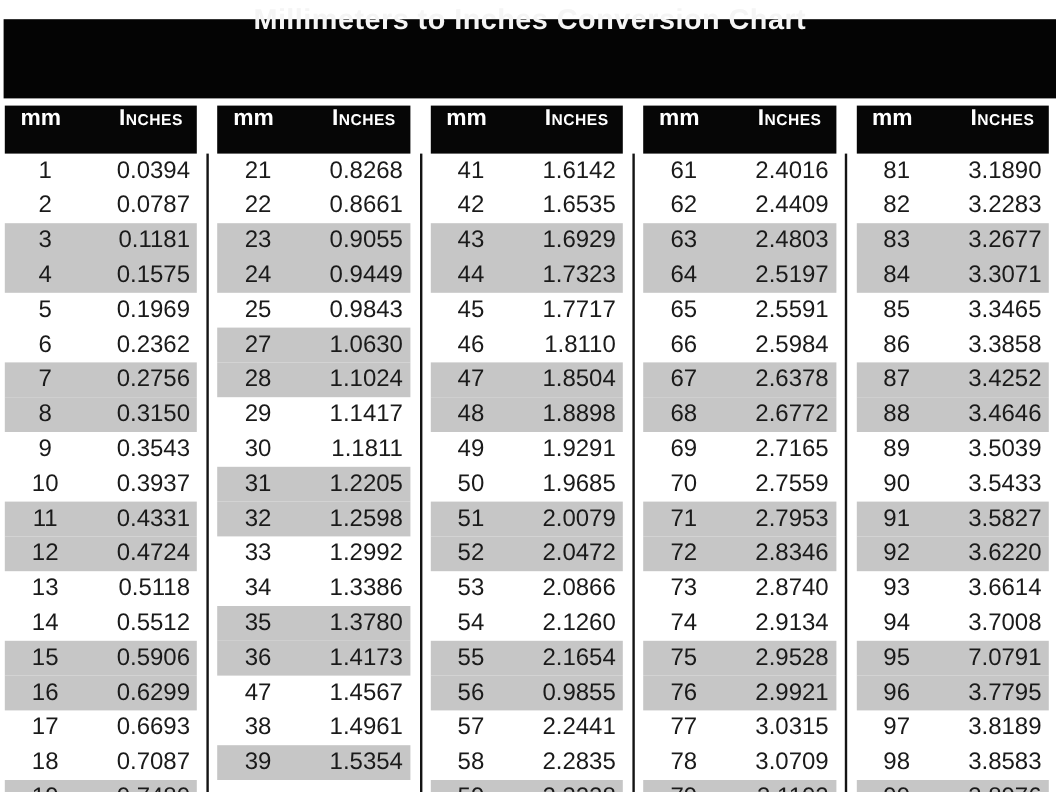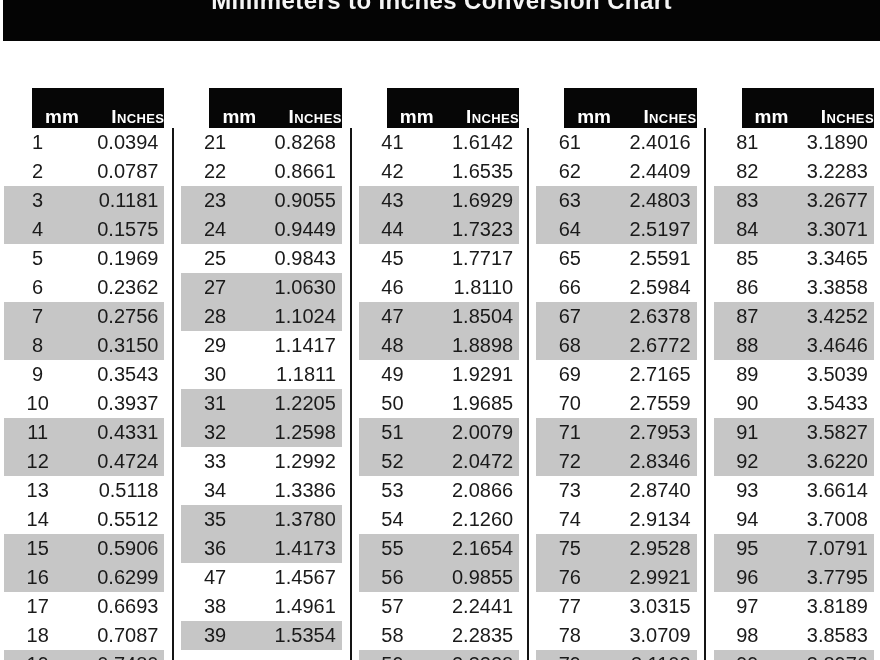--- a/index.html
+++ b/index.html
@@ -12,23 +12,23 @@
     position: relative;
     overflow: hidden;
     background: #ffffff;
     font-family: "Liberation Sans", sans-serif;
   }
 
   
   .title-band {
     position: absolute;
     left: 3px;
-    top: 0;
+    top: 16px;
     width: 877px;
-    height: 41px;
+    height: 66px;
     background: #040404;
     overflow: visible;
   }
   .title-text {
     position: absolute;
     top: -11px;
     left: 0;
     width: 100%;
     text-align: center;
     color: #f5f5f5;
@@ -49,34 +49,34 @@
     grid-template-columns: repeat(5, 1fr);
     column-gap: 17px;
   }
   .tbl { display: block; }
 
   .tbl-header {
     height: 40px;
     background: #060606;
     color: #ffffff;
     display: flex;
-    align-items: flex-end;
+    align-items: flex-start;
     justify-content: space-between;
-    margin-left: 28px;
   }
   .hdr-mm {
     font-size: 19px;
     font-weight: bold;
     padding-left: 13px;
   }
   .hdr-in {
     font-size: 19px;
     font-weight: bold;
     font-variant: small-caps;
     letter-spacing: 0.4px;
+    padding-right: 12px;
   }
 
   .row {
     height: 29px;
     display: flex;
     align-items: center;
     font-size: 20px;
     color: #1a1a1a;
   }
   .row.shaded { background: #c6c6c6; }

